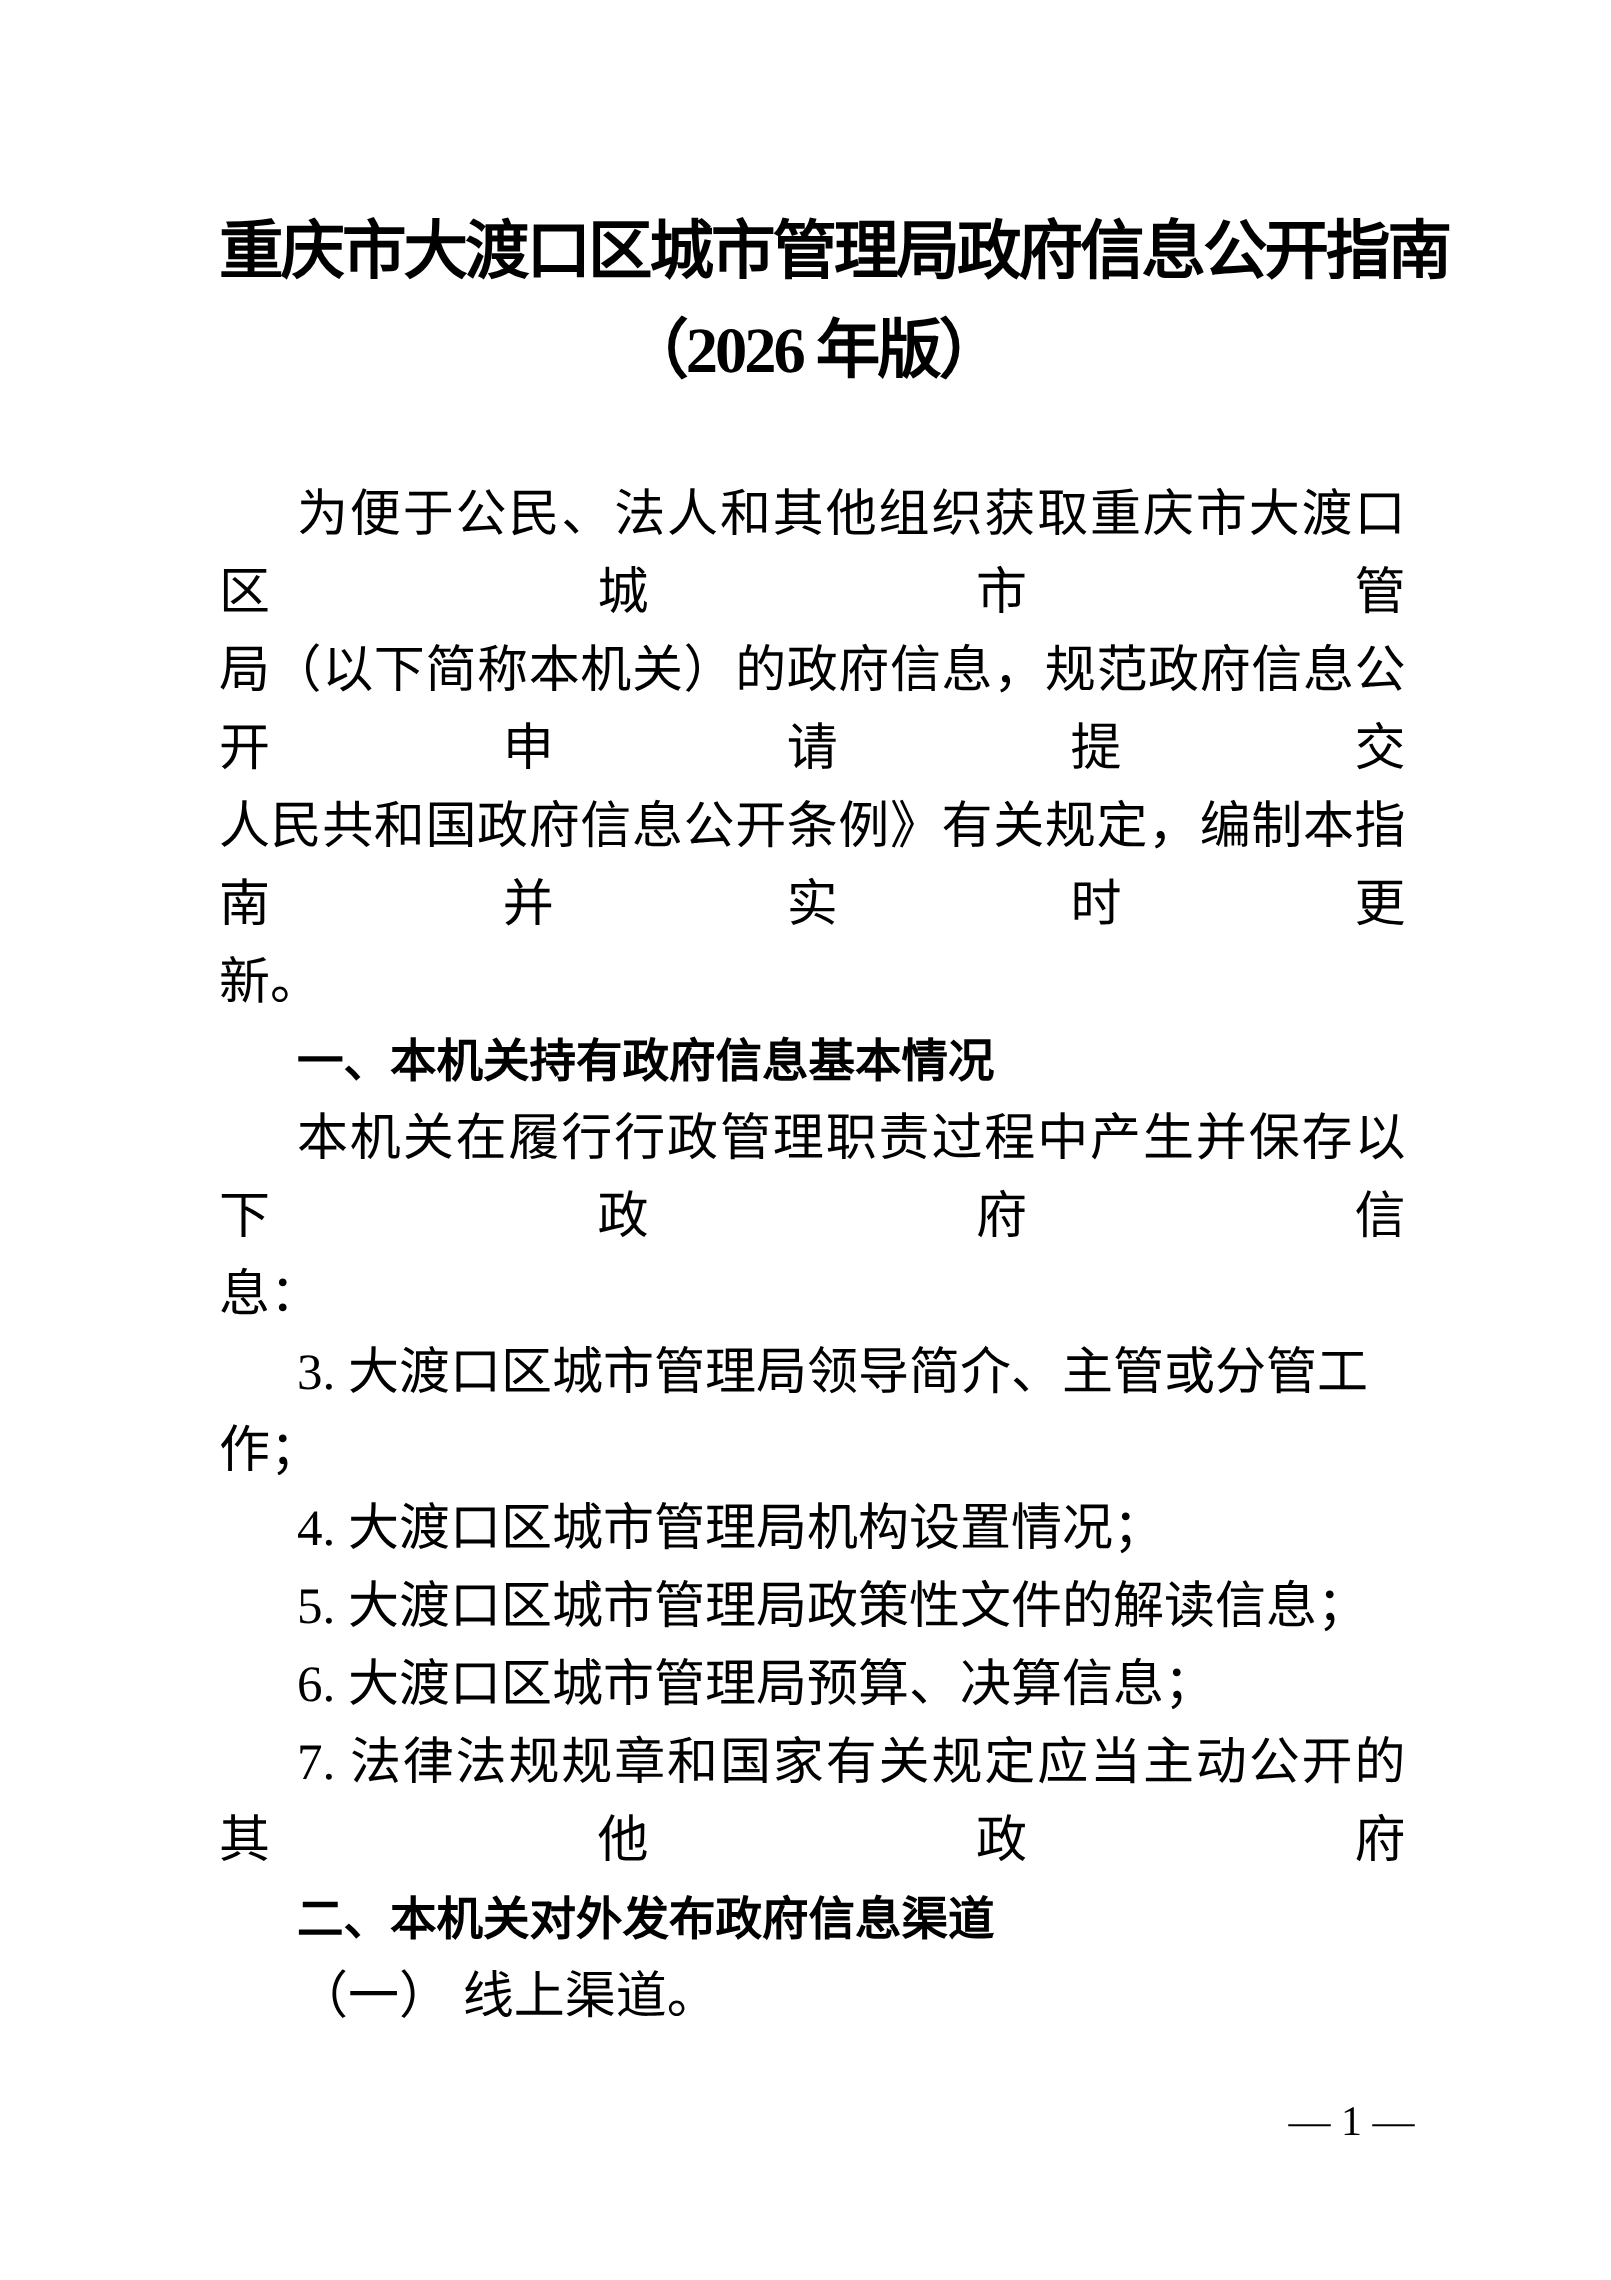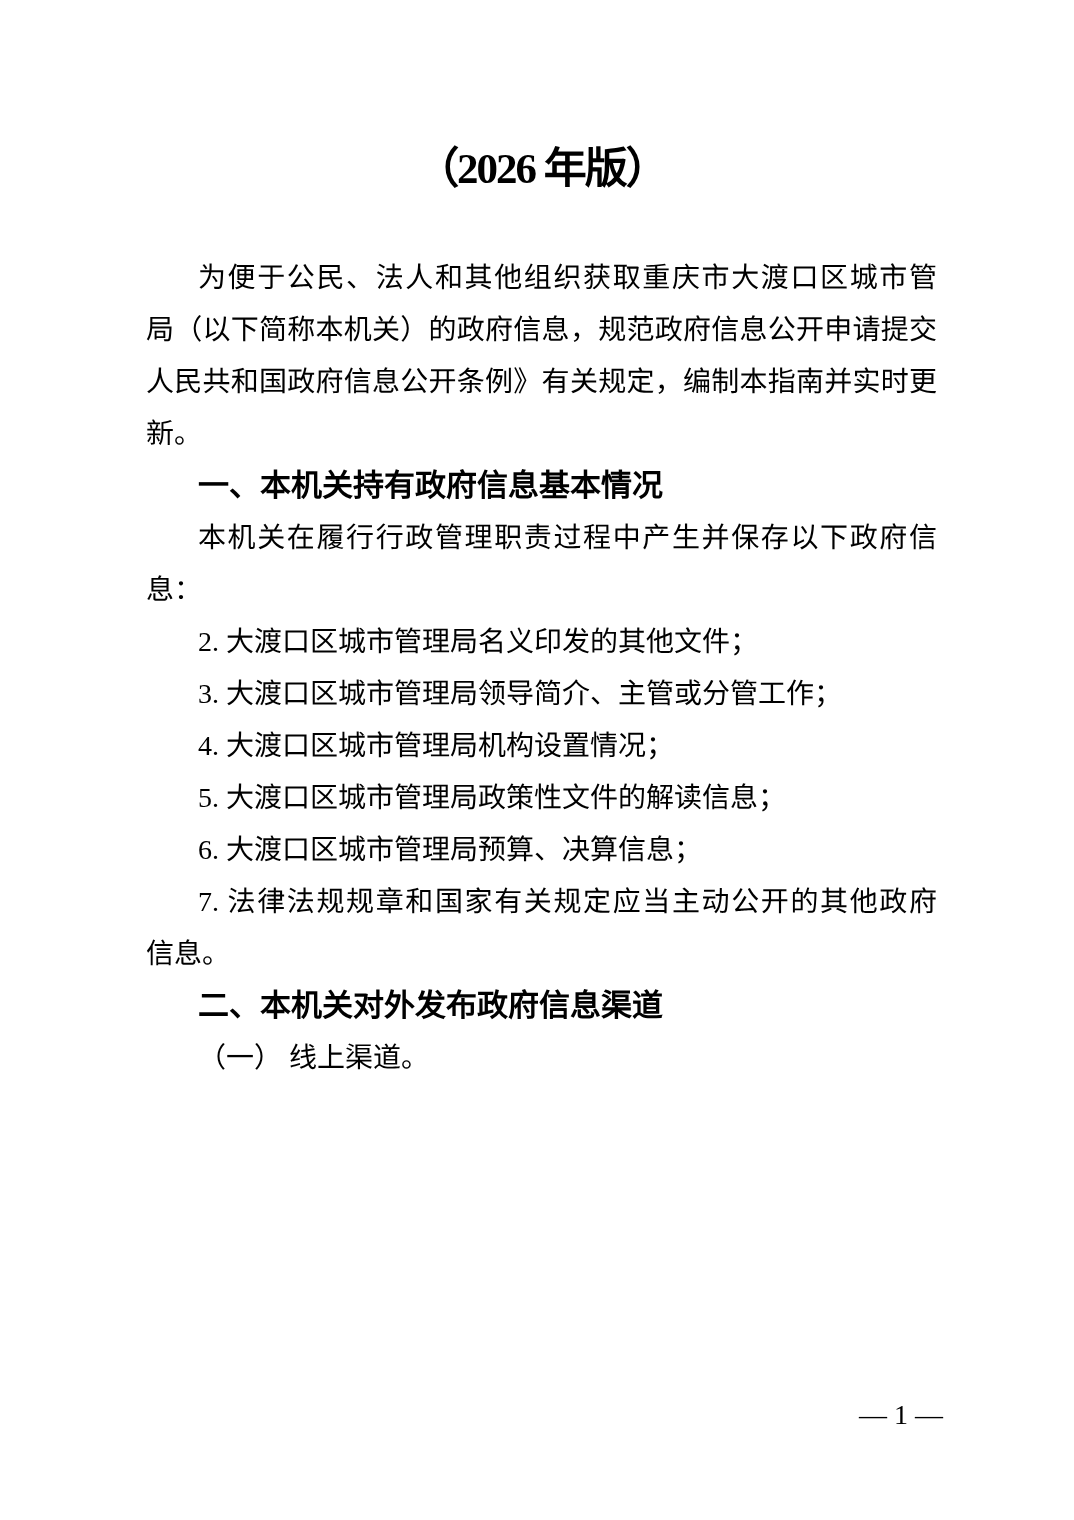--- a/index.html
+++ b/index.html
@@ -27,21 +27,21 @@
   .title-line{
     font-size:43px;
     line-height:66px;
     font-weight:bold;
     letter-spacing:-2px;
     text-align:center;
     white-space:nowrap;
     font-family:"Liberation Serif", serif;
   }
   .body-line{
-    font-size:28px;
+    font-size:34px;
     line-height:52px;
     font-family:"Liberation Serif", serif;
   }
   .heading-line{
     font-size:31px;
     line-height:52px;
     font-weight:bold;
     font-family:Liberation Serif, serif;
   }
   .indent{ text-indent:52px; }
@@ -60,39 +60,38 @@
     font-family:"Liberation Serif", serif;
     color:var(--text-color);
   }
 </style>
 </head>
 <body>
 
 <div class="page">
   <div class="content">
 
+    <div class="title-line">重庆市大渡口区城市管理局政府信息公开指南</div>
     <div class="title-line">（2026 年版）</div>
 
     <div class="body-line indent stretch gap-top">为便于公民、法人和其他组织获取重庆市大渡口区城市管</div>
     <div class="body-line stretch">局（以下简称本机关）的政府信息，规范政府信息公开申请提交</div>
     <div class="body-line stretch">人民共和国政府信息公开条例》有关规定，编制本指南并实时更</div>
     <div class="body-line">新。</div>
 
     <div class="heading-line indent">一、本机关持有政府信息基本情况</div>
 
     <div class="body-line indent stretch">本机关在履行行政管理职责过程中产生并保存以下政府信</div>
     <div class="body-line">息：</div>
 
-    <div class="body-line indent">2. 大渡口区城市管理局名义印发的其他文件；</div>
     <div class="body-line indent">3. 大渡口区城市管理局领导简介、主管或分管工作；</div>
     <div class="body-line indent">4. 大渡口区城市管理局机构设置情况；</div>
     <div class="body-line indent">5. 大渡口区城市管理局政策性文件的解读信息；</div>
     <div class="body-line indent">6. 大渡口区城市管理局预算、决算信息；</div>
     <div class="body-line indent stretch">7. 法律法规规章和国家有关规定应当主动公开的其他政府</div>
-    <div class="body-line">信息。</div>
 
     <div class="heading-line indent">二、本机关对外发布政府信息渠道</div>
 
     <div class="body-line indent">（一） 线上渠道。</div>
 
   </div>
 
   <div class="page-footer">— 1 —</div>
 </div>
 

